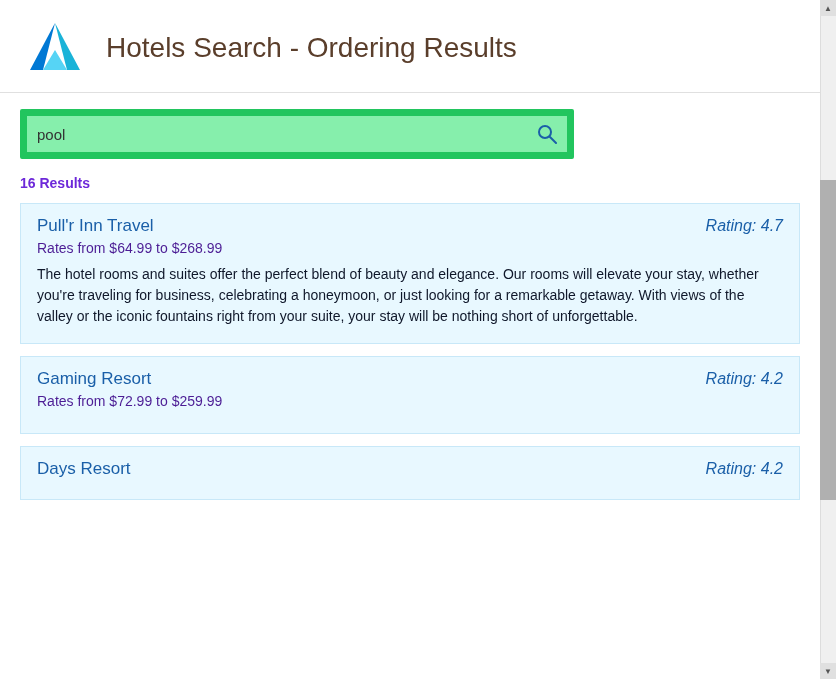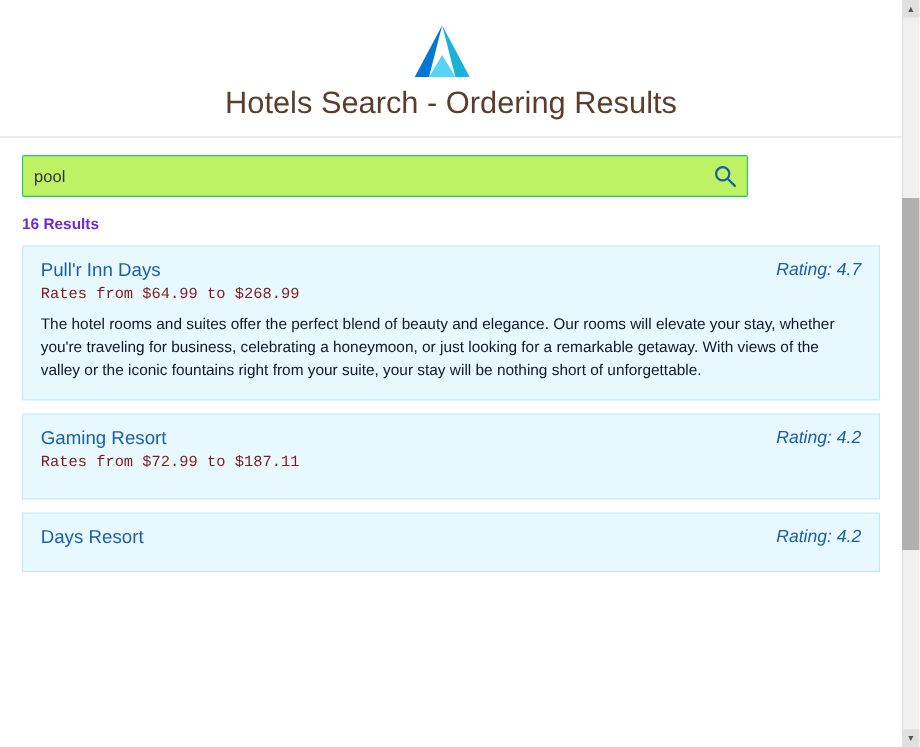--- a/index.html
+++ b/index.html
@@ -12,21 +12,20 @@
       background: #fff;
       width: 836px;
       min-height: 679px;
       overflow-x: hidden;
     }
     .header {
       display: flex;
       align-items: center;
       padding: 18px 20px 14px 20px;
       border-bottom: 1px solid #e0e0e0;
-      flex-direction: column;
     }
     .logo-container {
       width: 70px;
       height: 60px;
       display: flex;
       align-items: center;
       justify-content: center;
       margin-right: 16px;
     }
     .logo-svg {
@@ -37,25 +36,25 @@
       font-size: 28px;
       color: #5a3e2b;
       font-weight: 300;
     }
     .search-container {
       padding: 16px 20px 10px 20px;
     }
     .search-box {
       display: flex;
       align-items: center;
-      border: 1px solid #22c55e;
+      border: 7px solid #22c55e;
       border-radius: 2px;
-      width: 660px;
+      width: 554px;
       padding: 8px 10px;
-      background: #bef264;
+      background: #86efac;
     }
     .search-input {
       flex: 1;
       border: none;
       outline: none;
       font-size: 15px;
       color: #333;
       background: transparent;
     }
     .search-icon-btn {
@@ -94,24 +93,23 @@
       font-weight: 400;
       cursor: pointer;
     }
     .hotel-rating {
       color: #1a5fa8;
       font-size: 16px;
       font-weight: 400;
       font-style: italic;
     }
     .hotel-rates {
-      color: #7f1d1d;
+      color: #4c1d95;
       font-size: 14px;
       margin-bottom: 8px;
-      font-family: Liberation Mono, monospace;
     }
     .hotel-description {
       color: #0f172a;
       font-size: 14px;
       line-height: 1.5;
     }
     .scrollbar-track {
       position: absolute;
       right: 0;
       top: 0;
@@ -195,33 +193,33 @@
         </button>
       </div>
     </div>
 
     <div class="results-count">16 Results</div>
 
     <div class="results-list">
 
       <div class="hotel-card">
         <div class="hotel-card-header">
-          <span class="hotel-name">Pull'r Inn Days</span>
+          <span class="hotel-name">Pull'r Inn Travel</span>
           <span class="hotel-rating">Rating: 4.7</span>
         </div>
         <div class="hotel-rates">Rates from $64.99 to $268.99</div>
         <div class="hotel-description">The hotel rooms and suites offer the perfect blend of beauty and elegance. Our rooms will elevate your stay, whether you're traveling for business, celebrating a honeymoon, or just looking for a remarkable getaway. With views of the valley or the iconic fountains right from your suite, your stay will be nothing short of unforgettable.</div>
       </div>
 
       <div class="hotel-card">
         <div class="hotel-card-header">
           <span class="hotel-name">Gaming Resort</span>
           <span class="hotel-rating">Rating: 4.2</span>
         </div>
-        <div class="hotel-rates">Rates from $72.99 to $187.11</div>
+        <div class="hotel-rates">Rates from $72.99 to $259.99</div>
       </div>
 
       <div class="hotel-card">
         <div class="hotel-card-header">
           <span class="hotel-name">Days Resort</span>
           <span class="hotel-rating">Rating: 4.2</span>
         </div>
       </div>
 
     </div>

